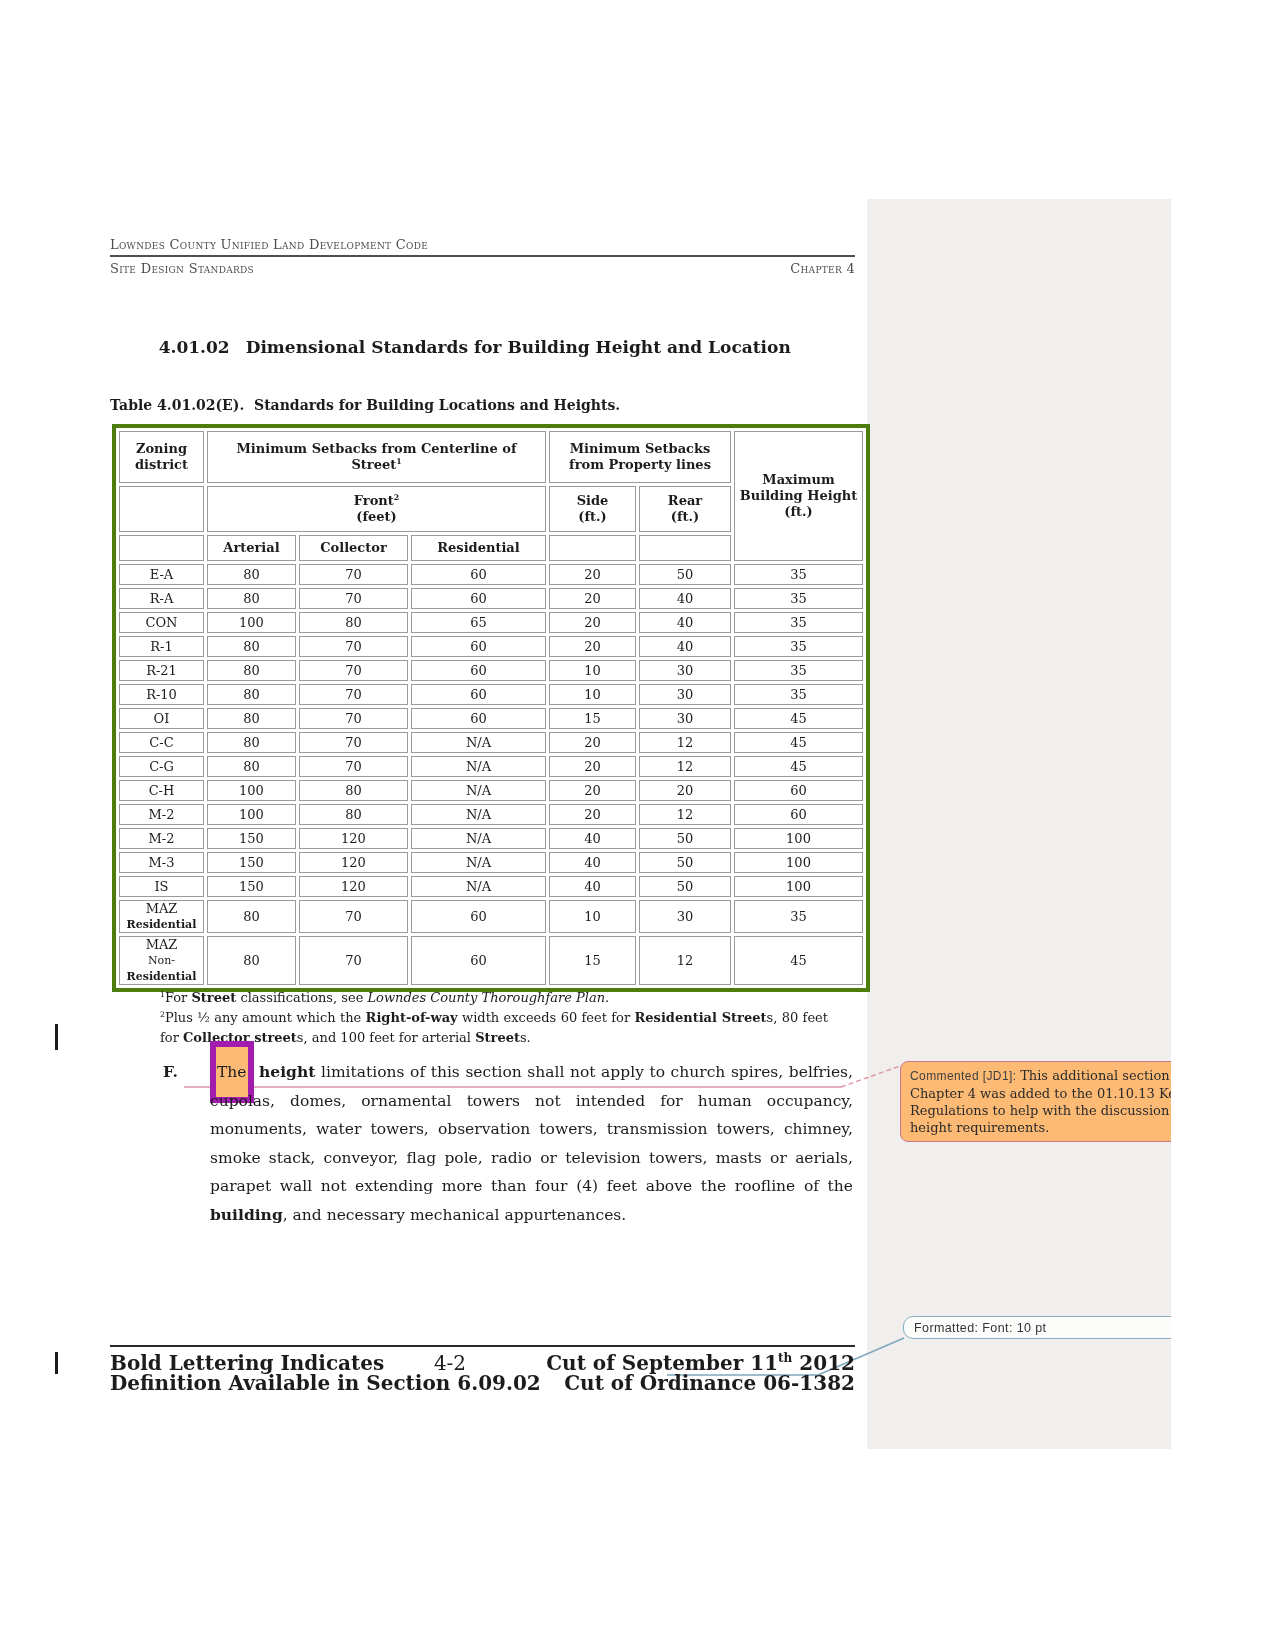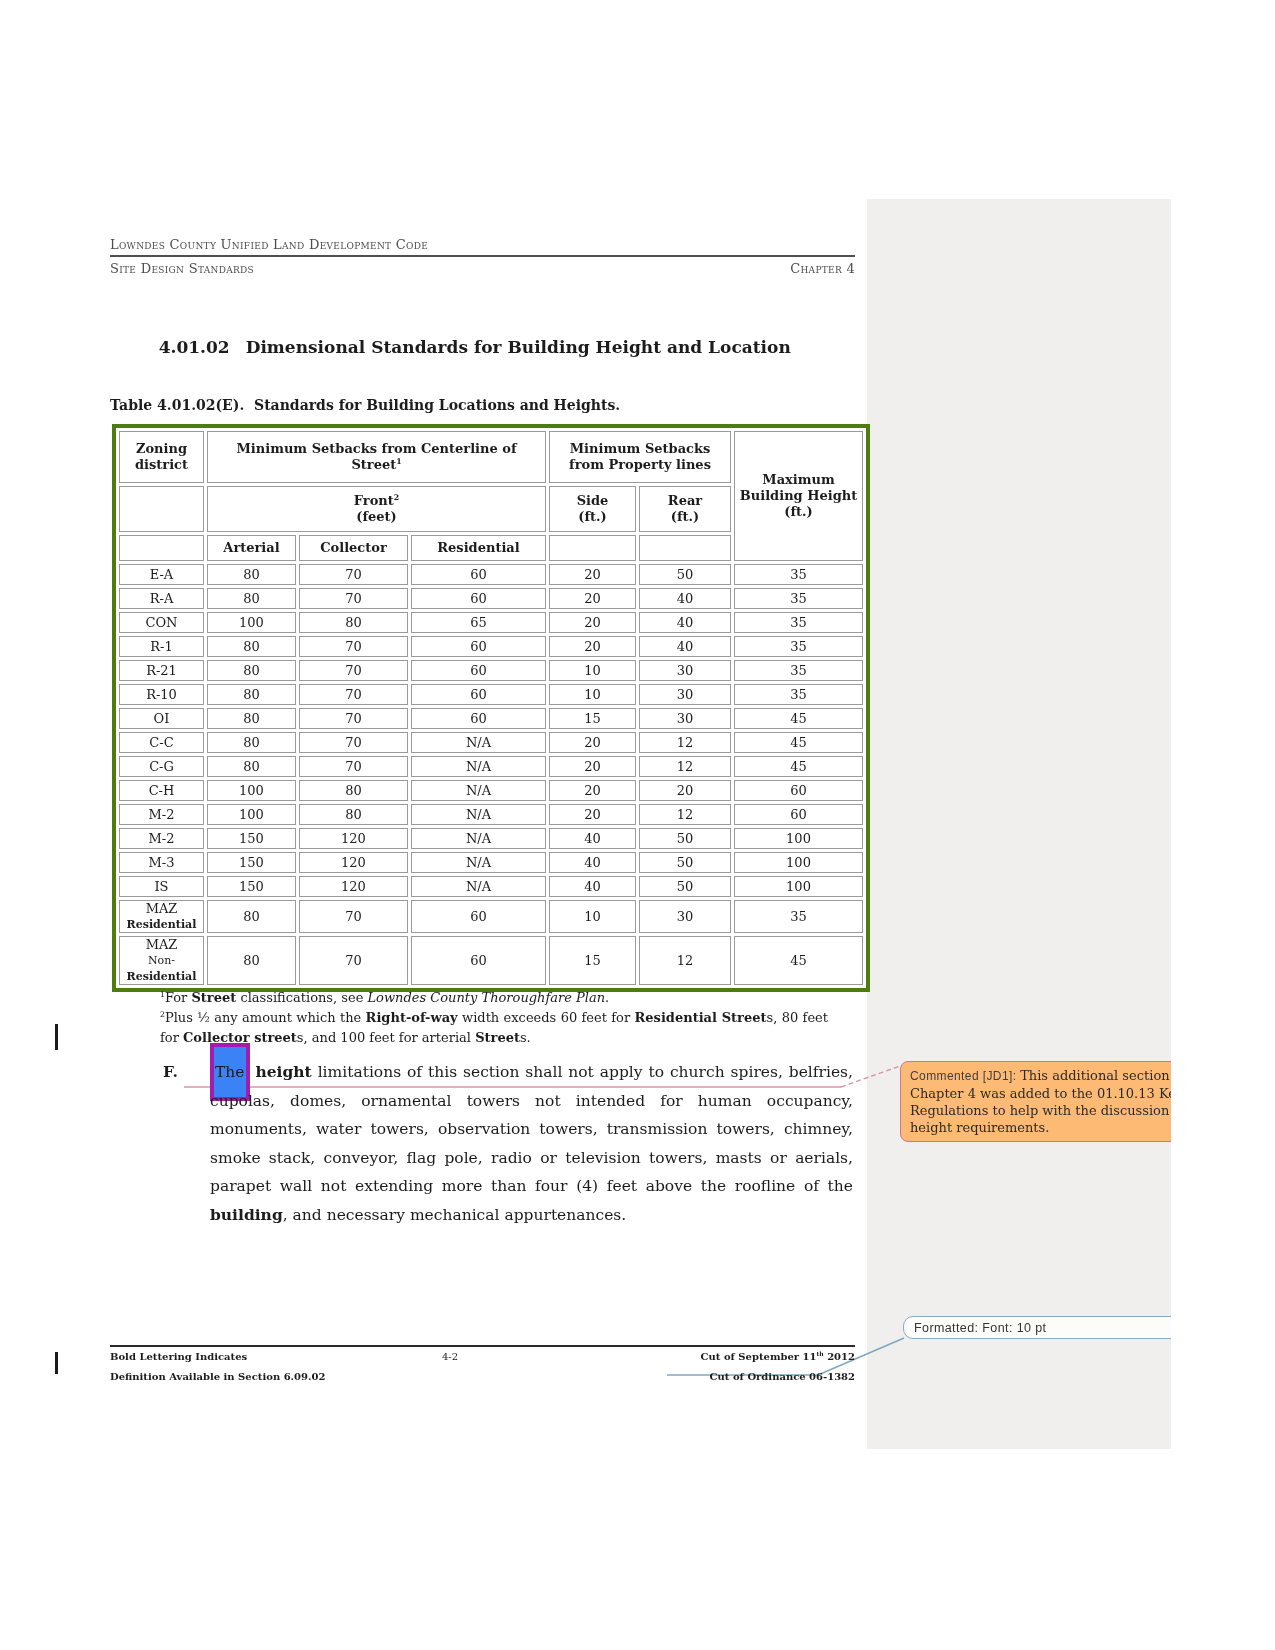--- a/index.html
+++ b/index.html
@@ -32,31 +32,31 @@
   
   #footnotes{left:160px;top:988px;width:668px;font-size:13px;line-height:20px;text-align:justify;}
   
   .change-bar{width:2.5px;background:#1b1b1b;}
   #change-bar-1{left:55px;top:1024px;height:26px;}
   #change-bar-2{left:55px;top:1352px;height:22px;}
   
   #para-f{left:163px;top:1058px;width:692px;font-size:15.5px;line-height:28.5px;}
   #para-f .flabel{position:absolute;left:0;top:0;font-weight:bold;}
   #para-f .fbody{margin-left:47px;width:643px;text-align:justify;}
-  .anchor-hl{background:#3b82f6;border:4px solid #a21caf;padding:16px 1px;}
+  .anchor-hl{background:#fdba74;border:6px solid #a21caf;padding:16px 1px;}
   
   #comment-box{left:900px;top:1061px;width:352px;background:#fdba74;border:1px solid #c9798f;
     border-radius:8px;padding:5px 9px;box-sizing:border-box;font-size:13px;line-height:17px;color:#2b2b2b;}
   #comment-box .clabel{font-family:"Liberation Sans", sans-serif;font-size:12px;color:#3f3f3f;letter-spacing:.4px;}
   
   #formatted-box{left:903px;top:1316px;width:350px;background:#fcfcfb;border:1.2px solid #85aec4;
     border-radius:10px;padding:4px 10px 3px;box-sizing:border-box;
     font-family:"Liberation Sans", sans-serif;font-size:12.5px;color:#333;letter-spacing:.4px;}
   
-  #doc-footer{left:110px;top:1345px;width:745px;font-size:10px;font-weight:bold;border-top:2px solid #2a2a2a;padding-top:4px;}
+  #doc-footer{left:110px;top:1345px;width:745px;font-size:20px;font-weight:bold;border-top:2px solid #2a2a2a;padding-top:4px;}
   #doc-footer .frow{position:relative;height:20px;}
   #doc-footer .fl{position:absolute;left:0;top:0;}
   #doc-footer .fc{position:absolute;left:300px;top:0;width:80px;text-align:center;font-weight:normal;}
   #doc-footer .fr{position:absolute;right:0;top:0;}
   
   #leader-svg{left:0;top:0;width:1275px;height:1650px;pointer-events:none;}
 </style>
 </head>
 <body>
 

